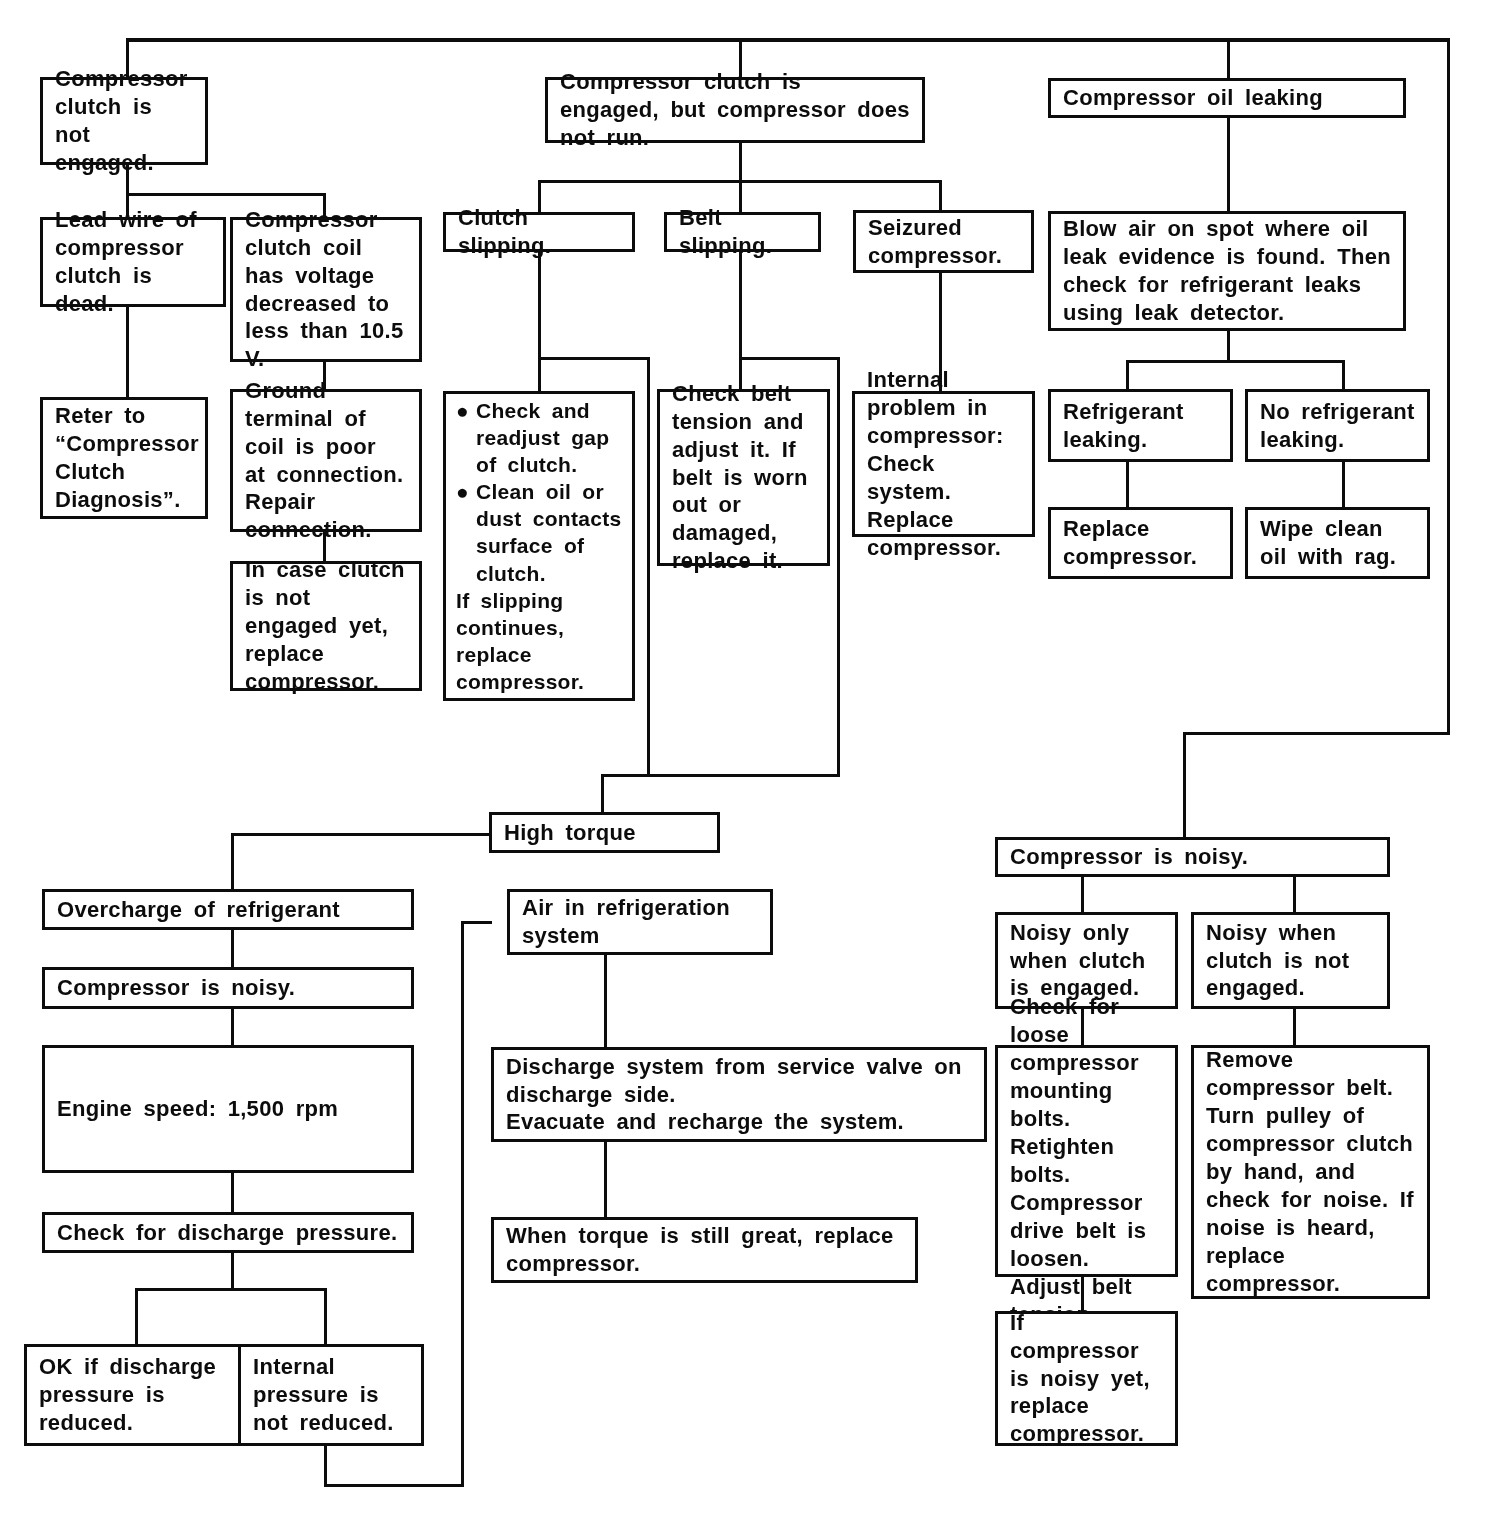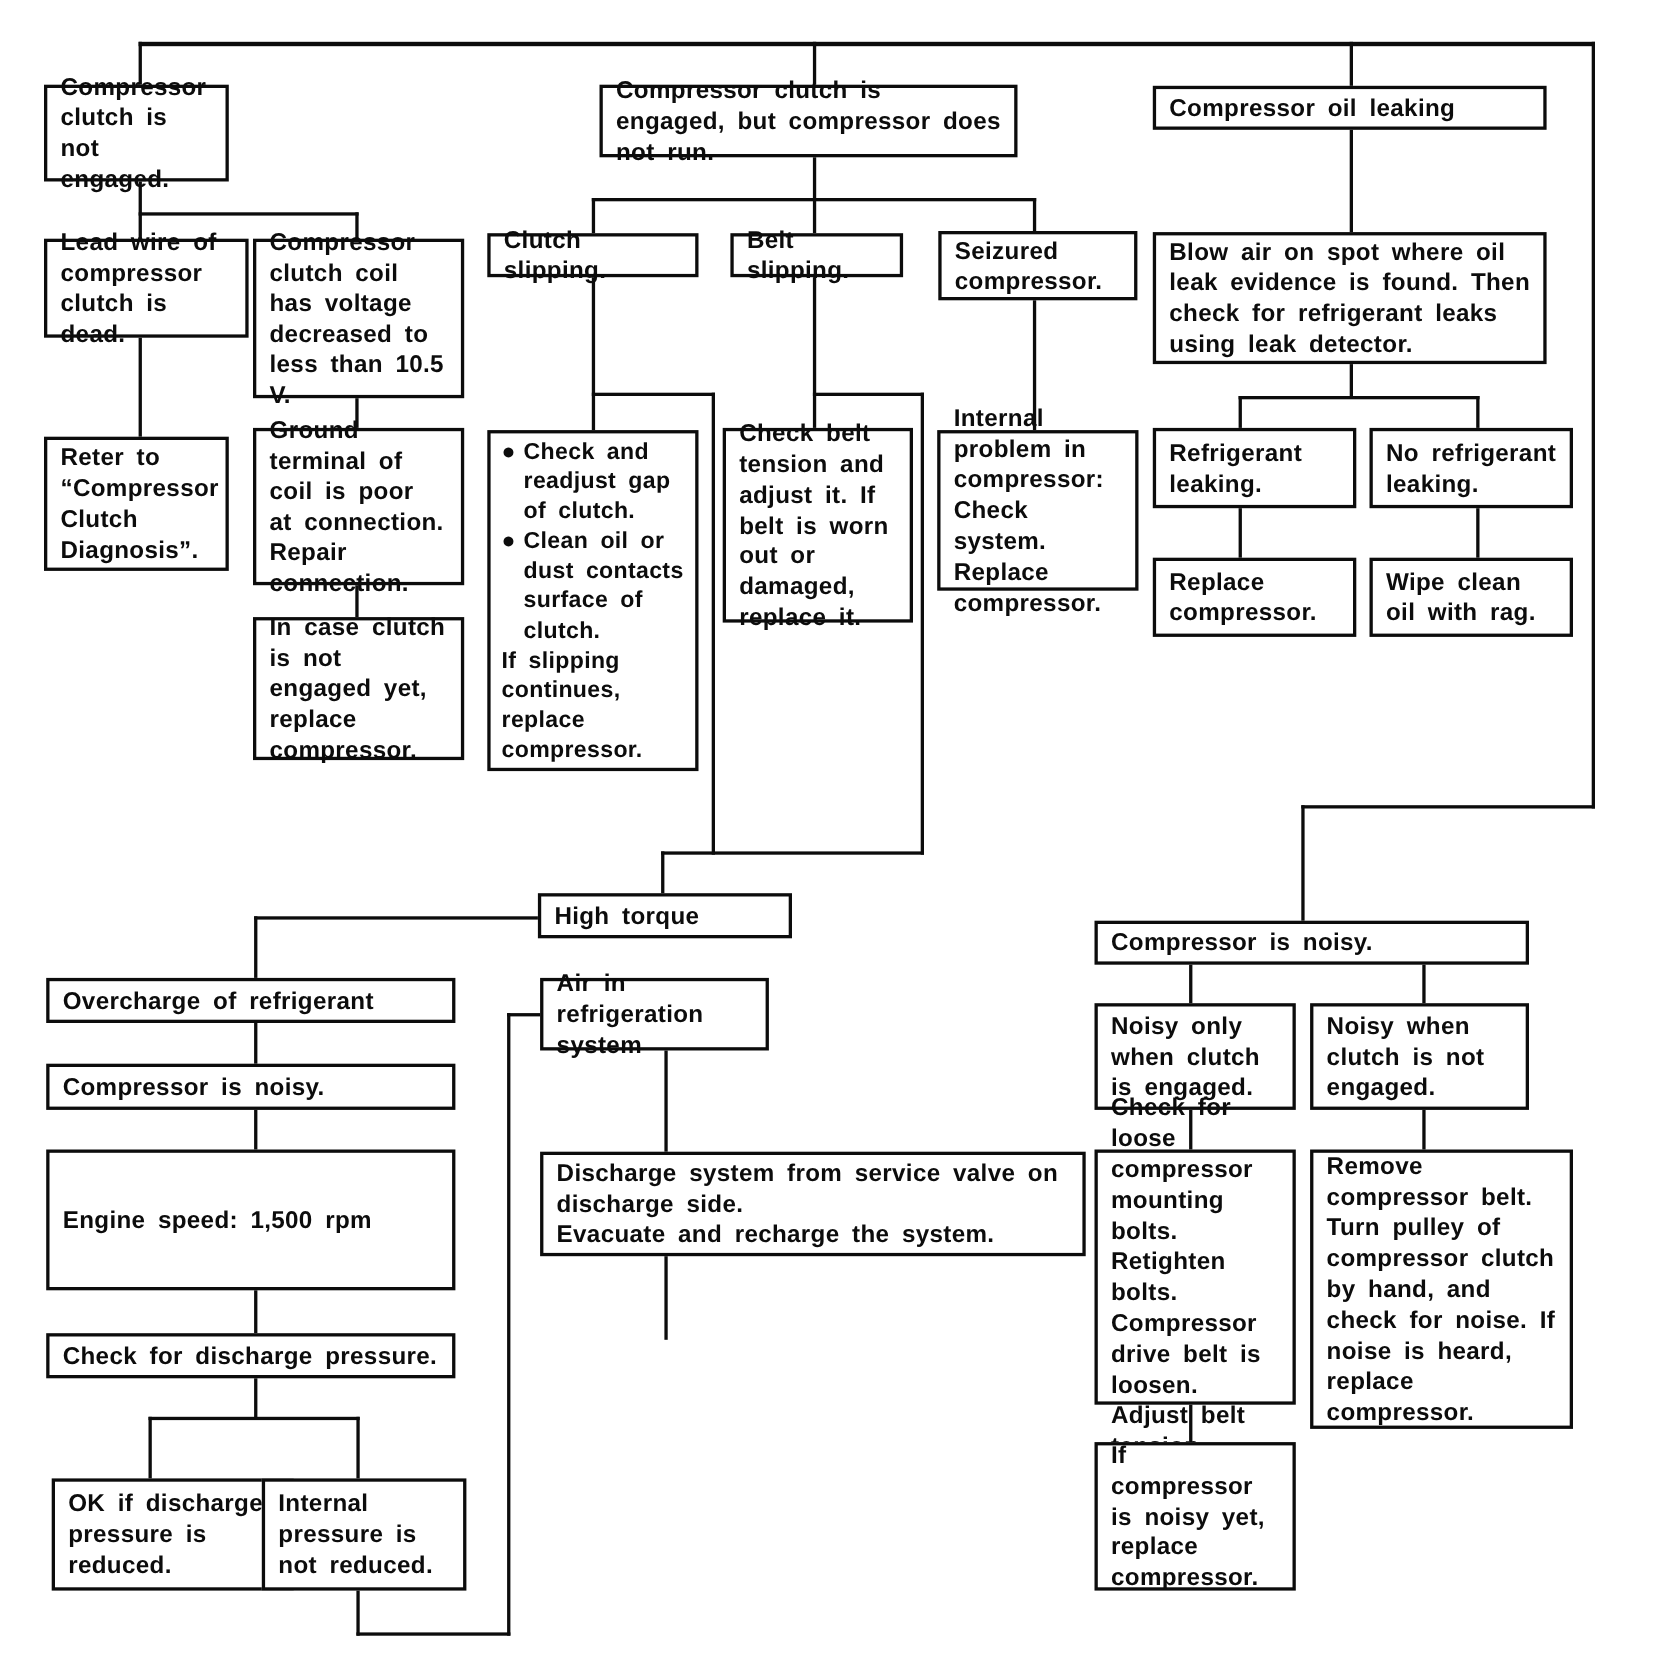--- a/index.html
+++ b/index.html
@@ -190,39 +190,42 @@
   <div class="bx" style="left:42px;top:1045px;width:372px;height:128px">
     <span class="inner">
       <span style="display:block">Engine speed: 1,500 rpm</span>
     </span>
   </div>
 
   <div class="bx" style="left:42px;top:1212px;width:372px;height:41px">
       <span class="inner">Check for discharge pressure.</span>
     </div>
 
-  <div class="bx" style="left:47px;top:1344px;width:220px;height:102px">
+  <div class="bx" style="left:24px;top:1344px;width:220px;height:102px">
       <span class="inner">OK if discharge pressure is reduced.</span>
     </div>
 
   <div class="bx" style="left:238px;top:1344px;width:186px;height:102px">
       <span class="inner">Internal pressure is not reduced.</span>
     </div>
 
-  <div class="bx" style="left:491px;top:889px;width:208px;height:66px">
+  <div class="bx" style="left:507px;top:889px;width:266px;height:66px">
       <span class="inner">Air in refrigeration system</span>
     </div>
 
   <div class="bx" style="left:491px;top:1047px;width:496px;height:95px">
     <span class="inner">
       <span style="display:block">Discharge system from service valve on discharge side.</span>
       <span style="display:block">Evacuate and recharge the system.</span>
     </span>
   </div>
 
+  <div class="bx" style="left:491px;top:1217px;width:427px;height:66px">
+      <span class="inner">When torque is still great, replace compressor.</span>
+    </div>
 
   <div class="bx" style="left:995px;top:837px;width:395px;height:40px">
       <span class="inner">Compressor is noisy.</span>
     </div>
 
   <div class="bx" style="left:995px;top:912px;width:183px;height:97px">
       <span class="inner">Noisy only when clutch is engaged.</span>
     </div>
 
   <div class="bx" style="left:1191px;top:912px;width:199px;height:97px">

